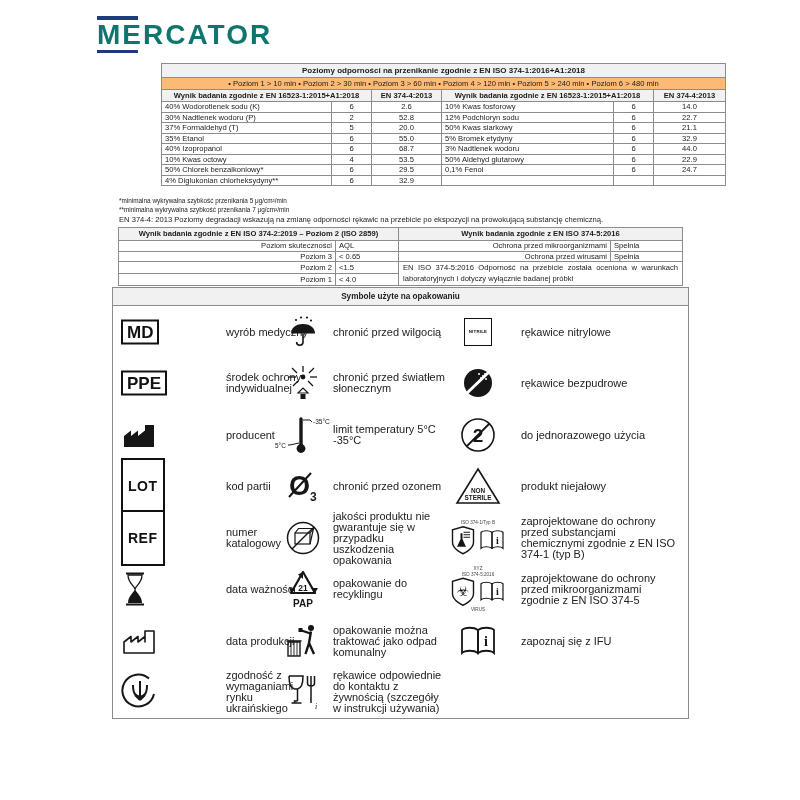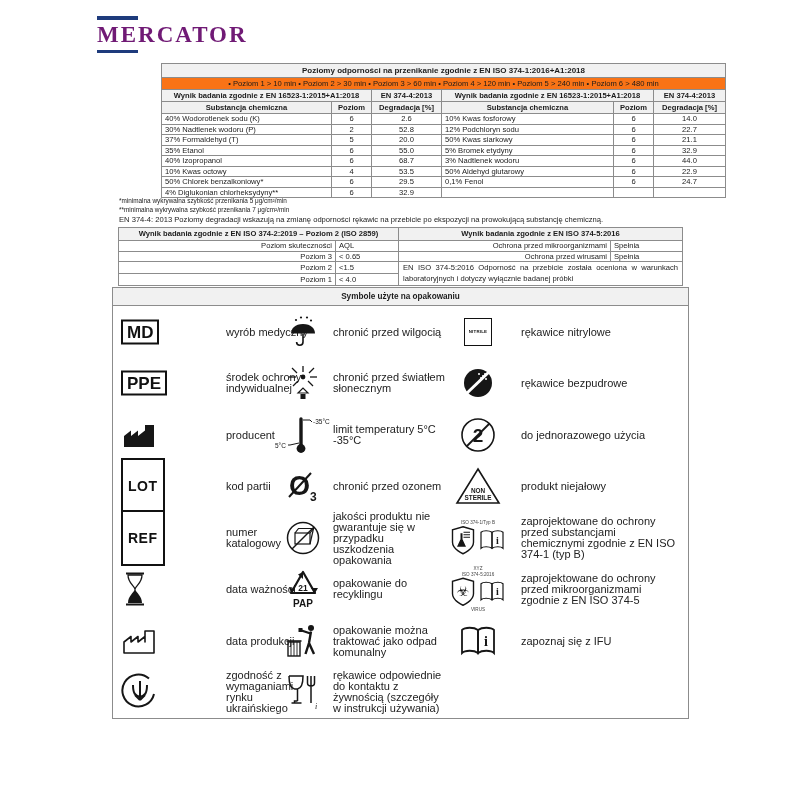--- a/index.html
+++ b/index.html
@@ -1,29 +1,29 @@
 <!DOCTYPE html>
 <html><head>
 <meta charset="utf-8">
 <style>
   html,body{margin:0;padding:0;background:#fff;}
   .page{position:relative;width:800px;height:800px;background:#fff;overflow:hidden;
         font-family:"Liberation Sans",sans-serif;color:#1b1b1b;}
   
   .logo{position:absolute;left:97px;top:16px;}
   .logo .bar{width:41px;height:3.5px;background:#1e3b7c;}
-  .logo .txt{font-size:23px;font-weight:bold;letter-spacing:2px;color:#701a75;line-height:30px;font-family:Liberation Serif, serif;}
+  .logo .txt{font-size:28px;font-weight:bold;letter-spacing:2px;color:#0f766e;line-height:30px;}
   
   table{border-collapse:collapse;table-layout:fixed;}
   td{border:1px solid #8c8c8c;font-size:7.6px;line-height:9.5px;padding:0 3px;
      overflow:hidden;white-space:nowrap;}
   .t1{position:absolute;left:118px;top:63px;width:564px;margin-left:43px;}
   .t2{position:absolute;left:118px;top:227px;width:564px;}
   .hdr{background:#f1f1f1;font-weight:bold;text-align:center;}
-  .sub{background:#f97316;text-align:center;}
+  .sub{background:#fdba74;text-align:center;}
   .ctr{text-align:center;}
   .rgt{text-align:right;}
   .rowA td{height:13px;font-size:8px;}
   .rowB td{height:11px;}
   .rowC td,.rowD td{height:11px;}
   .dr td{height:9.5px;}
   .note-cell{white-space:normal;text-align:justify;vertical-align:top;line-height:10.5px;padding:1px 4px;}
   
   .fnotes{position:absolute;left:119px;top:196px;width:564px;}
   .fn{font-size:6.4px;line-height:9px;}
@@ -79,28 +79,20 @@
         </tr>
     <tr class="rowB">
           <td colspan="6" class="sub">• Poziom 1 &gt; 10 min • Poziom 2 &gt; 30 min • Poziom 3 &gt; 60 min • Poziom 4 &gt; 120 min • Poziom 5 &gt; 240 min • Poziom 6 &gt; 480 min</td>
         </tr>
     <tr class="rowC">
       <td colspan="2" class="hdr">Wynik badania zgodnie z EN 16523-1:2015+A1:2018</td>
       <td class="hdr">EN 374-4:2013</td>
       <td colspan="2" class="hdr">Wynik badania zgodnie z EN 16523-1:2015+A1:2018</td>
       <td class="hdr">EN 374-4:2013</td>
     </tr>
-    <tr class="rowD">
-      <td class="hdr">Substancja chemiczna</td>
-      <td class="hdr">Poziom</td>
-      <td class="hdr">Degradacja [%]</td>
-      <td class="hdr">Substancja chemiczna</td>
-      <td class="hdr">Poziom</td>
-      <td class="hdr">Degradacja [%]</td>
-    </tr>
     <tr class="dr">
       <td>40% Wodorotlenek sodu (K)</td>
           <td class="ctr">6</td>
           <td class="ctr">2.6</td>
       <td>10% Kwas fosforowy</td>
           <td class="ctr">6</td>
           <td class="ctr">14.0</td>
         </tr>
     <tr class="dr">
       <td>30% Nadtlenek wodoru (P)</td>

